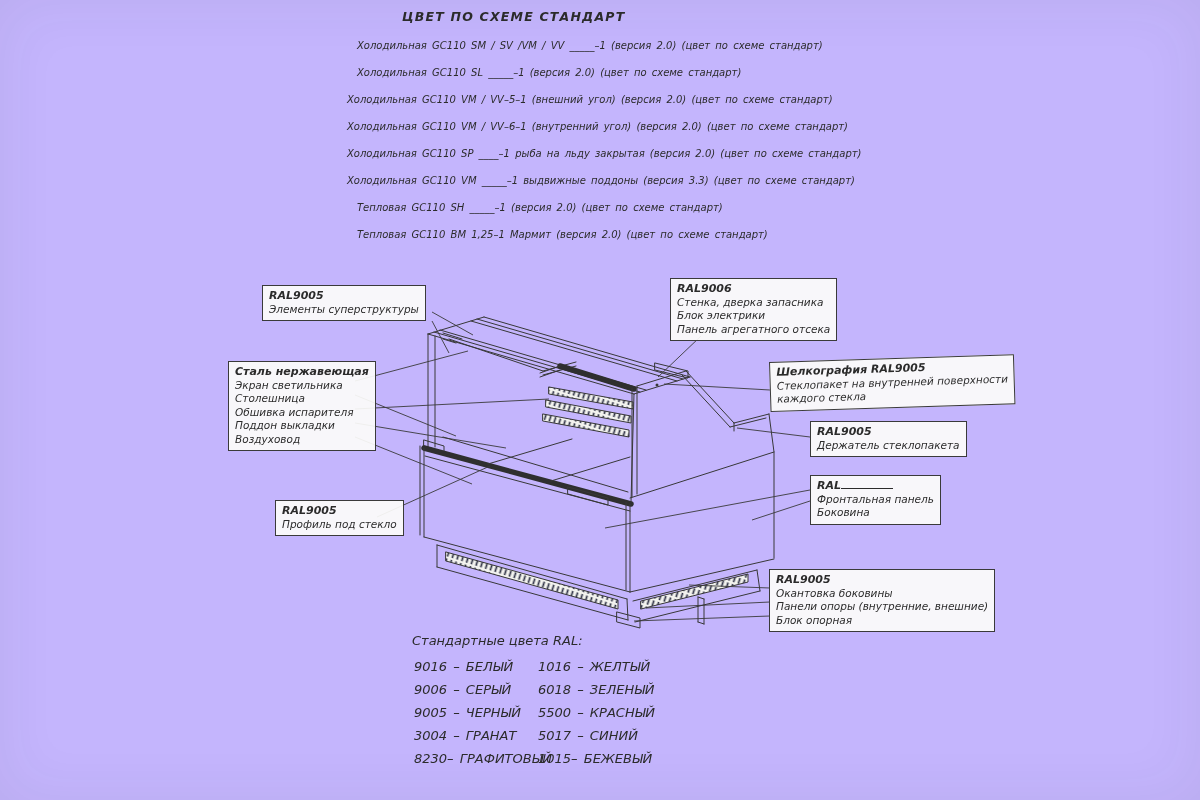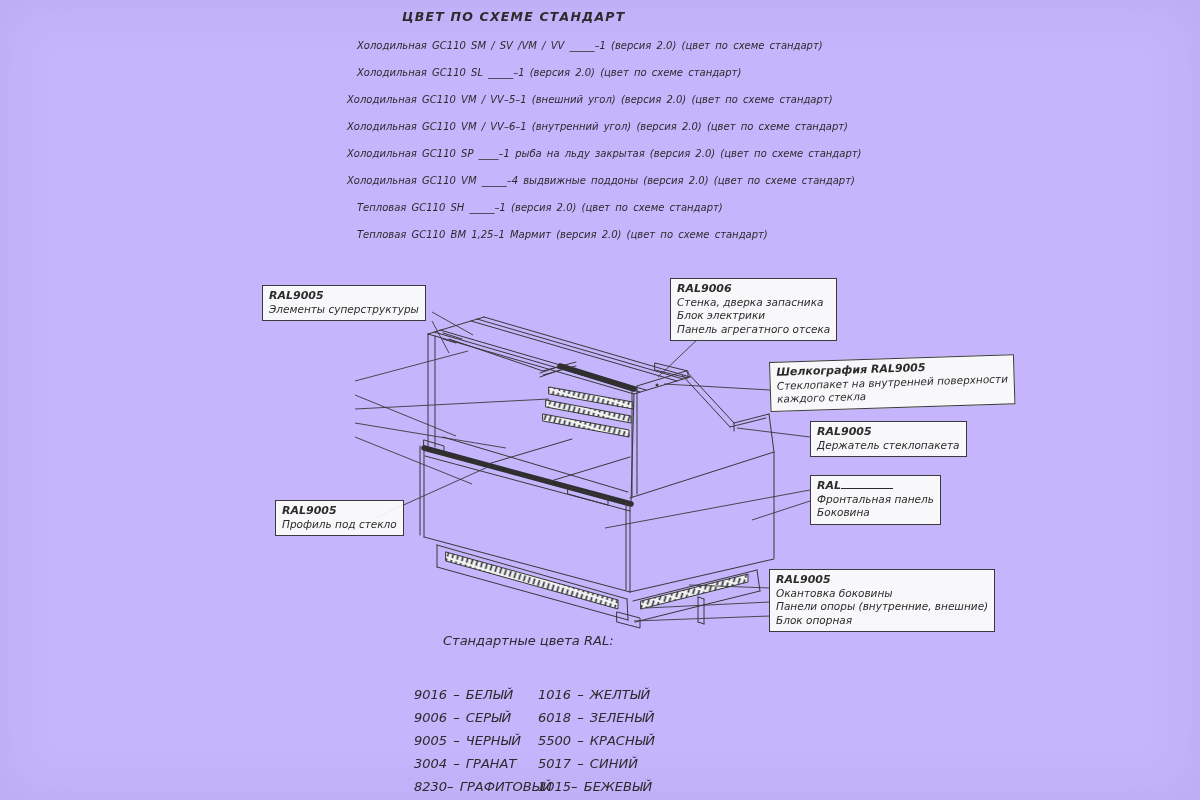--- a/index.html
+++ b/index.html
@@ -29,23 +29,23 @@
   .co-super    { left:262px; top:285px; }
   .co-rear     { left:670px; top:278px; }
   .co-stain    { left:228px; top:361px; }
   .co-silk     { left:769px; top:362px; transform:rotate(-1.8deg); transform-origin:left top; }
   .co-holder   { left:810px; top:421px; }
   .co-front    { left:810px; top:475px; }
   .co-profile  { left:275px; top:500px; }
   .co-base     { left:769px; top:569px; }
 
   .ral { position:absolute; left:412px; top:633px; font-size:13px; }
-  .ral .rt { margin-left:31px; margin-bottom:7px; white-space:nowrap; }
+  .ral .rt { margin-bottom:7px; white-space:nowrap; }
   .ral .cols { position:relative; }
-  .ral .col { position:absolute; top:0;margin-top:28px; }
+  .ral .col { position:absolute; top:0; }
   .ral .col.l { left:2px; }
   .ral .col.r { left:126px; }
   .ral .col div { height:23px; line-height:23px; white-space:nowrap; word-spacing:2px; }
 
   svg.draw { position:absolute; left:0; top:0; }
 </style>
 </head>
 <body>
 
 <div class="page">
@@ -153,37 +153,45 @@
   </svg>
 
   <div class="title">ЦВЕТ ПО СХЕМЕ СТАНДАРТ</div>
 
   <div class="models">
     <div class="m ind">Холодильная GC110 SM / SV /VM / VV _____–1  (версия 2.0) (цвет по схеме стандарт)</div>
     <div class="m ind">Холодильная GC110 SL _____–1  (версия 2.0) (цвет по схеме стандарт)</div>
     <div class="m">Холодильная GC110 VM / VV–5–1 (внешний угол)  (версия 2.0) (цвет по схеме стандарт)</div>
     <div class="m">Холодильная GC110 VM / VV–6–1 (внутренний угол)  (версия 2.0) (цвет по схеме стандарт)</div>
     <div class="m">Холодильная GC110 SP ____–1 рыба на льду закрытая  (версия 2.0) (цвет по схеме стандарт)</div>
-    <div class="m">Холодильная GC110 VM  _____–4 выдвижные поддоны (версия 2.0) (цвет по схеме стандарт)</div>
+    <div class="m">Холодильная GC110 VM  _____–1 выдвижные поддоны (версия 3.3) (цвет по схеме стандарт)</div>
     <div class="m ind">Тепловая GC110 SH  _____–1 (версия 2.0) (цвет по схеме стандарт)</div>
     <div class="m ind">Тепловая GC110 ВМ 1,25–1 Мармит (версия 2.0) (цвет по схеме стандарт)</div>
   </div>
 
   <div class="callout co-super">
     <div class="hd">RAL9005</div>
     <div>Элементы суперструктуры</div>
   </div>
 
   <div class="callout co-rear">
     <div class="hd">RAL9006</div>
     <div>Стенка, дверка запасника</div>
     <div>Блок электрики</div>
     <div>Панель агрегатного отсека</div>
   </div>
 
+  <div class="callout co-stain">
+    <div class="hd">Сталь нержавеющая</div>
+    <div>Экран светильника</div>
+    <div>Столешница</div>
+    <div>Обшивка испарителя</div>
+    <div>Поддон выкладки</div>
+    <div>Воздуховод</div>
+  </div>
 
   <div class="callout co-silk">
     <div class="hd">Шелкография RAL9005</div>
     <div>Стеклопакет на внутренней поверхности</div>
     <div>каждого стекла</div>
   </div>
 
   <div class="callout co-holder">
     <div class="hd">RAL9005</div>
     <div>Держатель стеклопакета</div>

